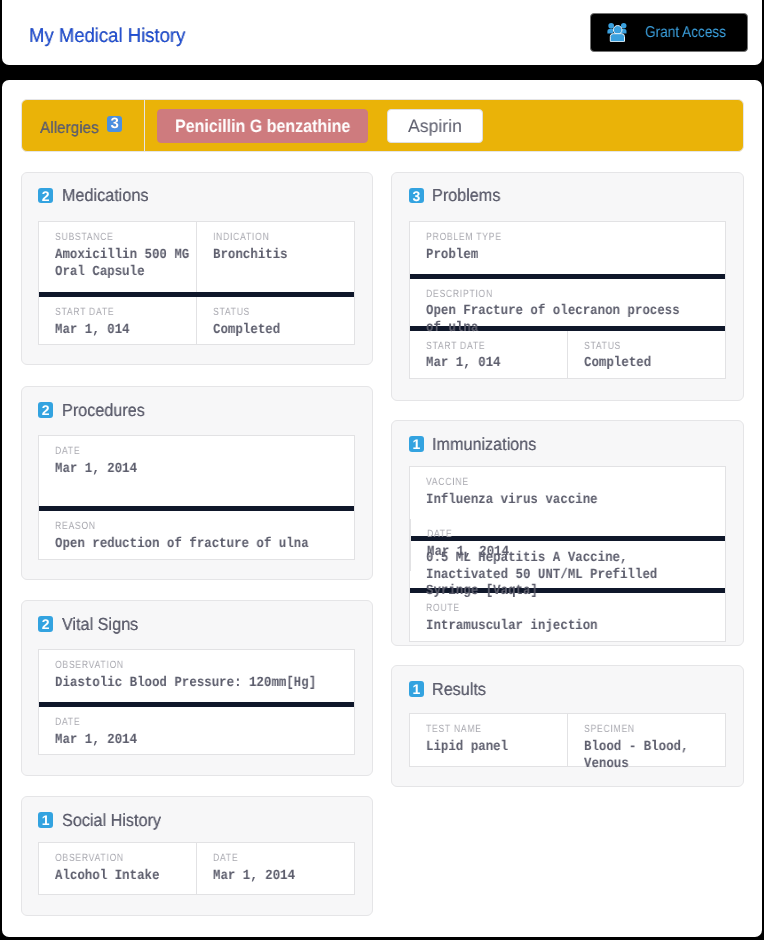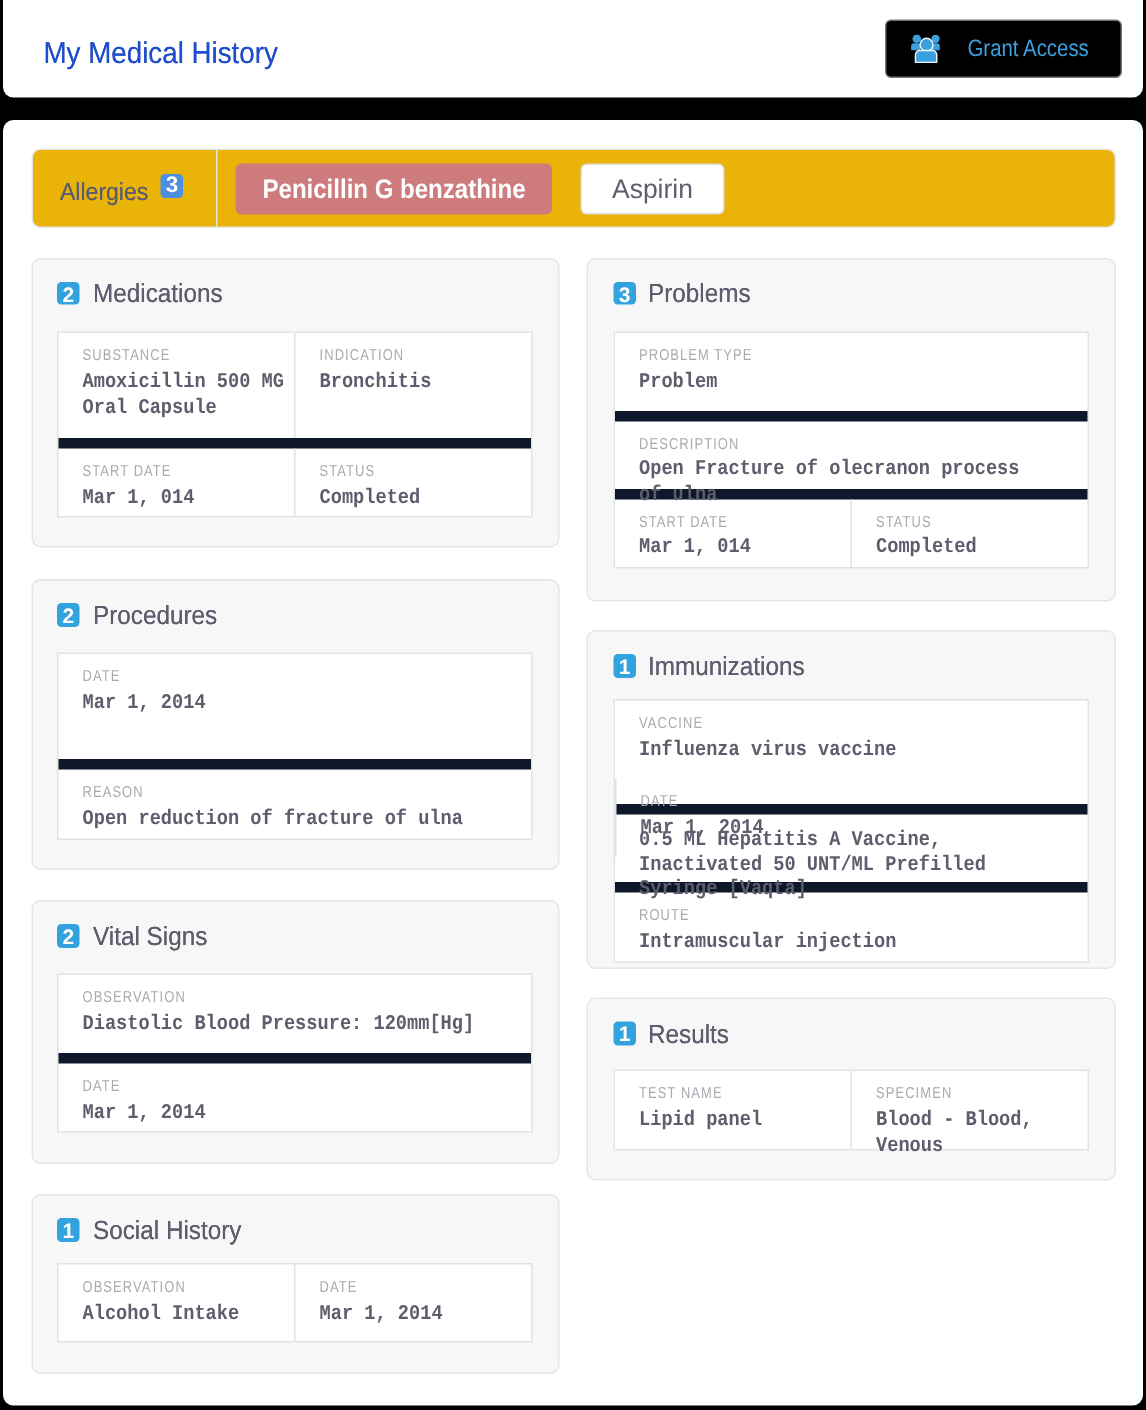--- a/index.html
+++ b/index.html
@@ -124,21 +124,21 @@
     border: 1px solid #e5e5e7;
     border-radius: 6px;
     margin-bottom: 21.2px;
     padding: 14.9px 17px 18.9px 16.4px;
   }
   .card-head { display: flex; align-items: center; height: 16px; margin-bottom: 18px; }
   .card-title { font-size: 17.5px; color: #5d5e6d; margin-left: 8.4px; line-height: 18px; text-shadow: 0 0 0.3px #5d5e6d; }
   .card-title .sx { transform: scaleX(0.925); }
 
   .tbl { border: 1px solid #e2e2e4; background: #ffffff; }
-  .trow { display: flex; border-top: 7px solid #0f172a; }
+  .trow { display: flex; border-top: 5px solid #0f172a; }
   .trow:first-child { border-top: none; }
   .tcell { padding: 9px 6px 11px 16px; border-left: 1px solid #e2e2e4; flex: 1 1 0; min-width: 0; }
   .tcell:first-child { border-left: none; }
   .clabel { font-size: 10.5px; color: #a9a9b0; letter-spacing: 0.9px; line-height: 12px; height: 12px; margin-bottom: 3.5px; }
   .cval { font-size: 14px; color: #5d5e6d; font-weight: bold; line-height: 16.5px; font-family: Liberation Mono, monospace; }
   .cval .sx { transform: scaleX(0.888); width: 114.3%; display: block; }
   .trow.single .cval .sx { width: 102%; }
   .clabel .sx { transform: scaleX(0.82); width: 121.95%; display: block; }
   .chip .sx { white-space: nowrap; }
 </style>

